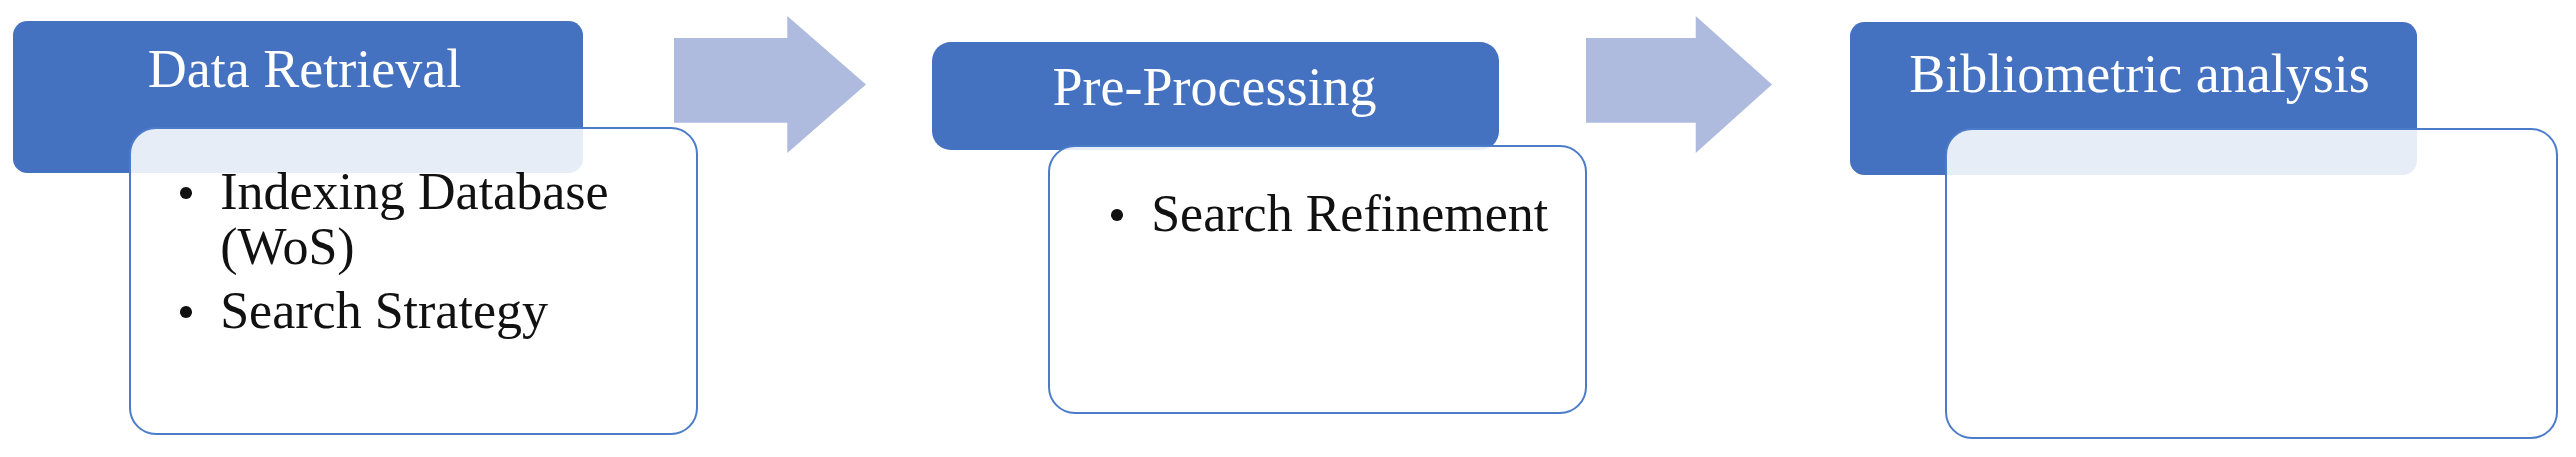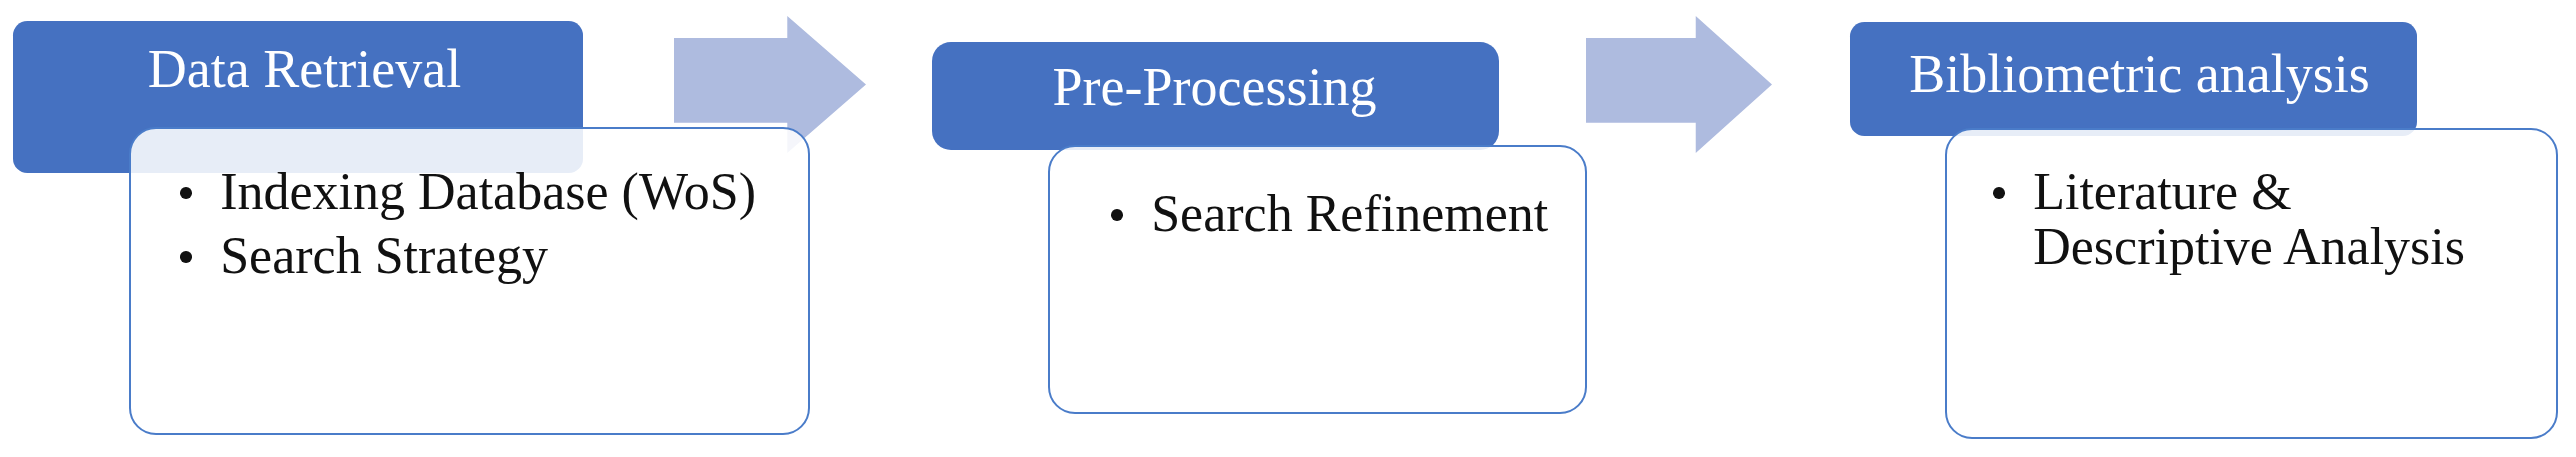--- a/index.html
+++ b/index.html
@@ -67,26 +67,26 @@
     position:absolute;
     top:16px;
     height:137px;
     background:var(--arrow-fill);
     clip-path:polygon(0% 16%, 59% 16%, 59% 0%, 100% 50%, 59% 100%, 59% 78%, 0% 78%);
     z-index:0;
   }
 
   
   .s1 .step-header{left:12.5px;top:20.5px;width:570px;height:152px;padding:19.6px 18px 0 32px;}
-  .s1 .step-card  {left:129px;top:127px;width:681px;height:308px;padding:35px 18px 0 49px;}
+  .s1 .step-card  {left:129px;top:127px;width:569px;height:308px;padding:35px 18px 0 49px;}
 
   .s2 .step-header{left:932px;top:42px;width:567px;height:108px;padding:16px 18px 0 16px;border-radius:19px;}
   .s2 .step-card  {left:1048px;top:145px;width:539px;height:269px;padding:39px 18px 0 61px;}
 
-  .s3 .step-header{left:1850px;top:22px;width:567px;height:114px;padding:23px 18px 0 30px;}
+  .s3 .step-header{left:1850px;top:22px;width:567px;height:153px;padding:23px 18px 0 30px;}
   .s3 .step-card  {left:1945px;top:128px;width:613px;height:311px;padding:34px 16px 0 46px;}
 
   .arrow-1{left:674px;width:192px;}
   .arrow-2{left:1586px;width:186px;}
 </style>
 </head>
 <body>
 
 <div class="canvas">
 
@@ -125,22 +125,18 @@
   </div>
 
   <div class="flow-arrow arrow-2"></div>
 
   <div class="step s3">
     <div class="step-header">
       <span class="title">Bibliometric analysis</span>
     </div>
     <div class="step-card">
       <ul class="bullet-list">
-        <li class="bullet-item">
-          <span class="bullet-dot"></span>
-          <span class="bullet-text">Literature &amp; Descriptive Analysis</span>
-        </li>
       </ul>
     </div>
   </div>
 
 </div>
 
 
 </body></html>

